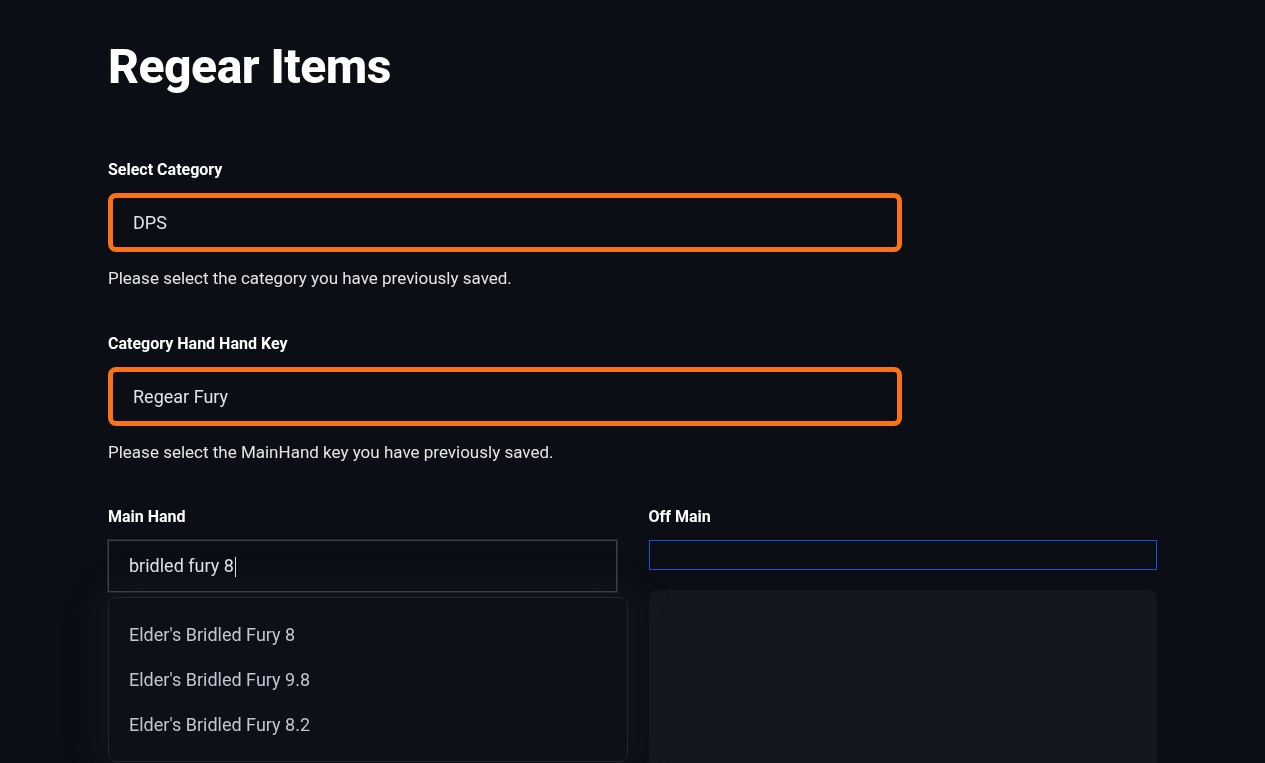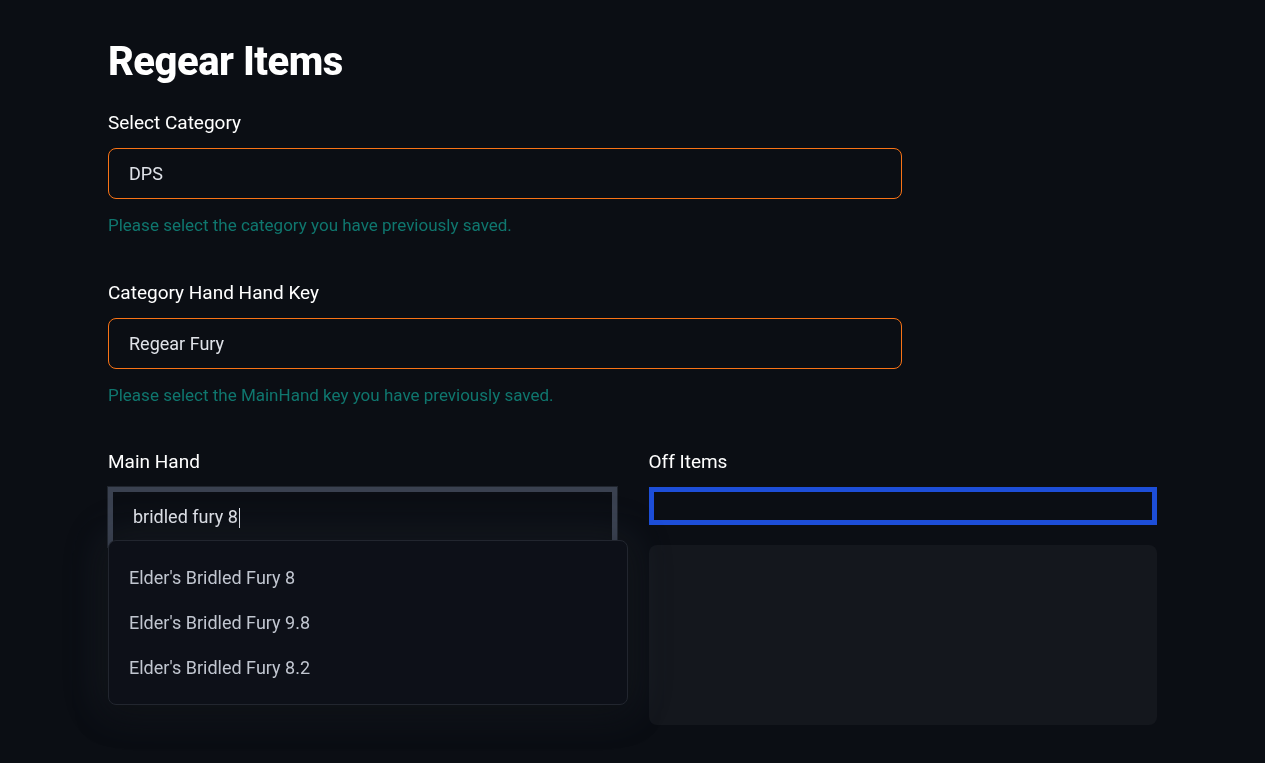--- a/index.html
+++ b/index.html
@@ -12,62 +12,62 @@
     color: #ffffff;
     font-family: -apple-system, BlinkMacSystemFont, "Segoe UI", Roboto, Helvetica, Arial, sans-serif;
     min-height: 763px;
     width: 1265px;
     overflow: hidden;
   }
   .container {
     padding: 38px 108px;
   }
   .page-title {
-    font-size: 40px;
+    font-size: 48px;
     font-weight: 800;
-    margin-bottom: 26px;
+    margin-bottom: 65px;
     letter-spacing: -0.5px;
   }
   .field-group {
     margin-bottom: 42px;
   }
   .field-label {
-    font-size: 19px;
-    font-weight: 400;
+    font-size: 16px;
+    font-weight: 700;
     margin-bottom: 14px;
     display: block;
   }
   .dropdown {
     width: 794px;
     background-color: transparent;
-    border: 1px solid #f97316;
+    border: 5px solid #f97316;
     border-radius: 8px;
     padding: 14px 20px;
     font-size: 18px;
     color: #e0e3e9;
     cursor: pointer;
   }
   .help-text {
     margin-top: 14px;
     font-size: 17px;
-    color: #0f766e;
+    color: #e5e5e5;
     line-height: 1.5;
   }
   .two-col {
     display: flex;
     gap: 32px;
   }
   .col {
     width: 520px;
     position: relative;
   }
   .text-input {
     width: 100%;
     background-color: transparent;
-    border: 5px solid #1d4ed8;
+    border: 1px solid #1d4ed8;
     border-radius: 0;
     padding: 14px 20px;
     font-size: 18px;
     color: #e0e3e9;
     outline: none;
   }
   .text-input.active {
     border-color: #3a4150;
     box-shadow: 0 0 0 1px rgba(120,130,150,0.2);
   }
@@ -137,20 +137,20 @@
         <span class="input-content">bridled fury 8</span><span class="caret"></span>
       </div>
       <div class="suggestion-box">
         <div class="suggestion-item">Elder's Bridled Fury 8</div>
         <div class="suggestion-item">Elder's Bridled Fury 9.8</div>
         <div class="suggestion-item">Elder's Bridled Fury 8.2</div>
       </div>
     </div>
 
     <div class="col">
-      <label class="field-label">Off Items</label>
+      <label class="field-label">Off Main</label>
       <div class="text-input">
         <span class="input-content"></span>
       </div>
       <div class="placeholder-panel"></div>
     </div>
   </div>
 </div>
 
 </body></html>

